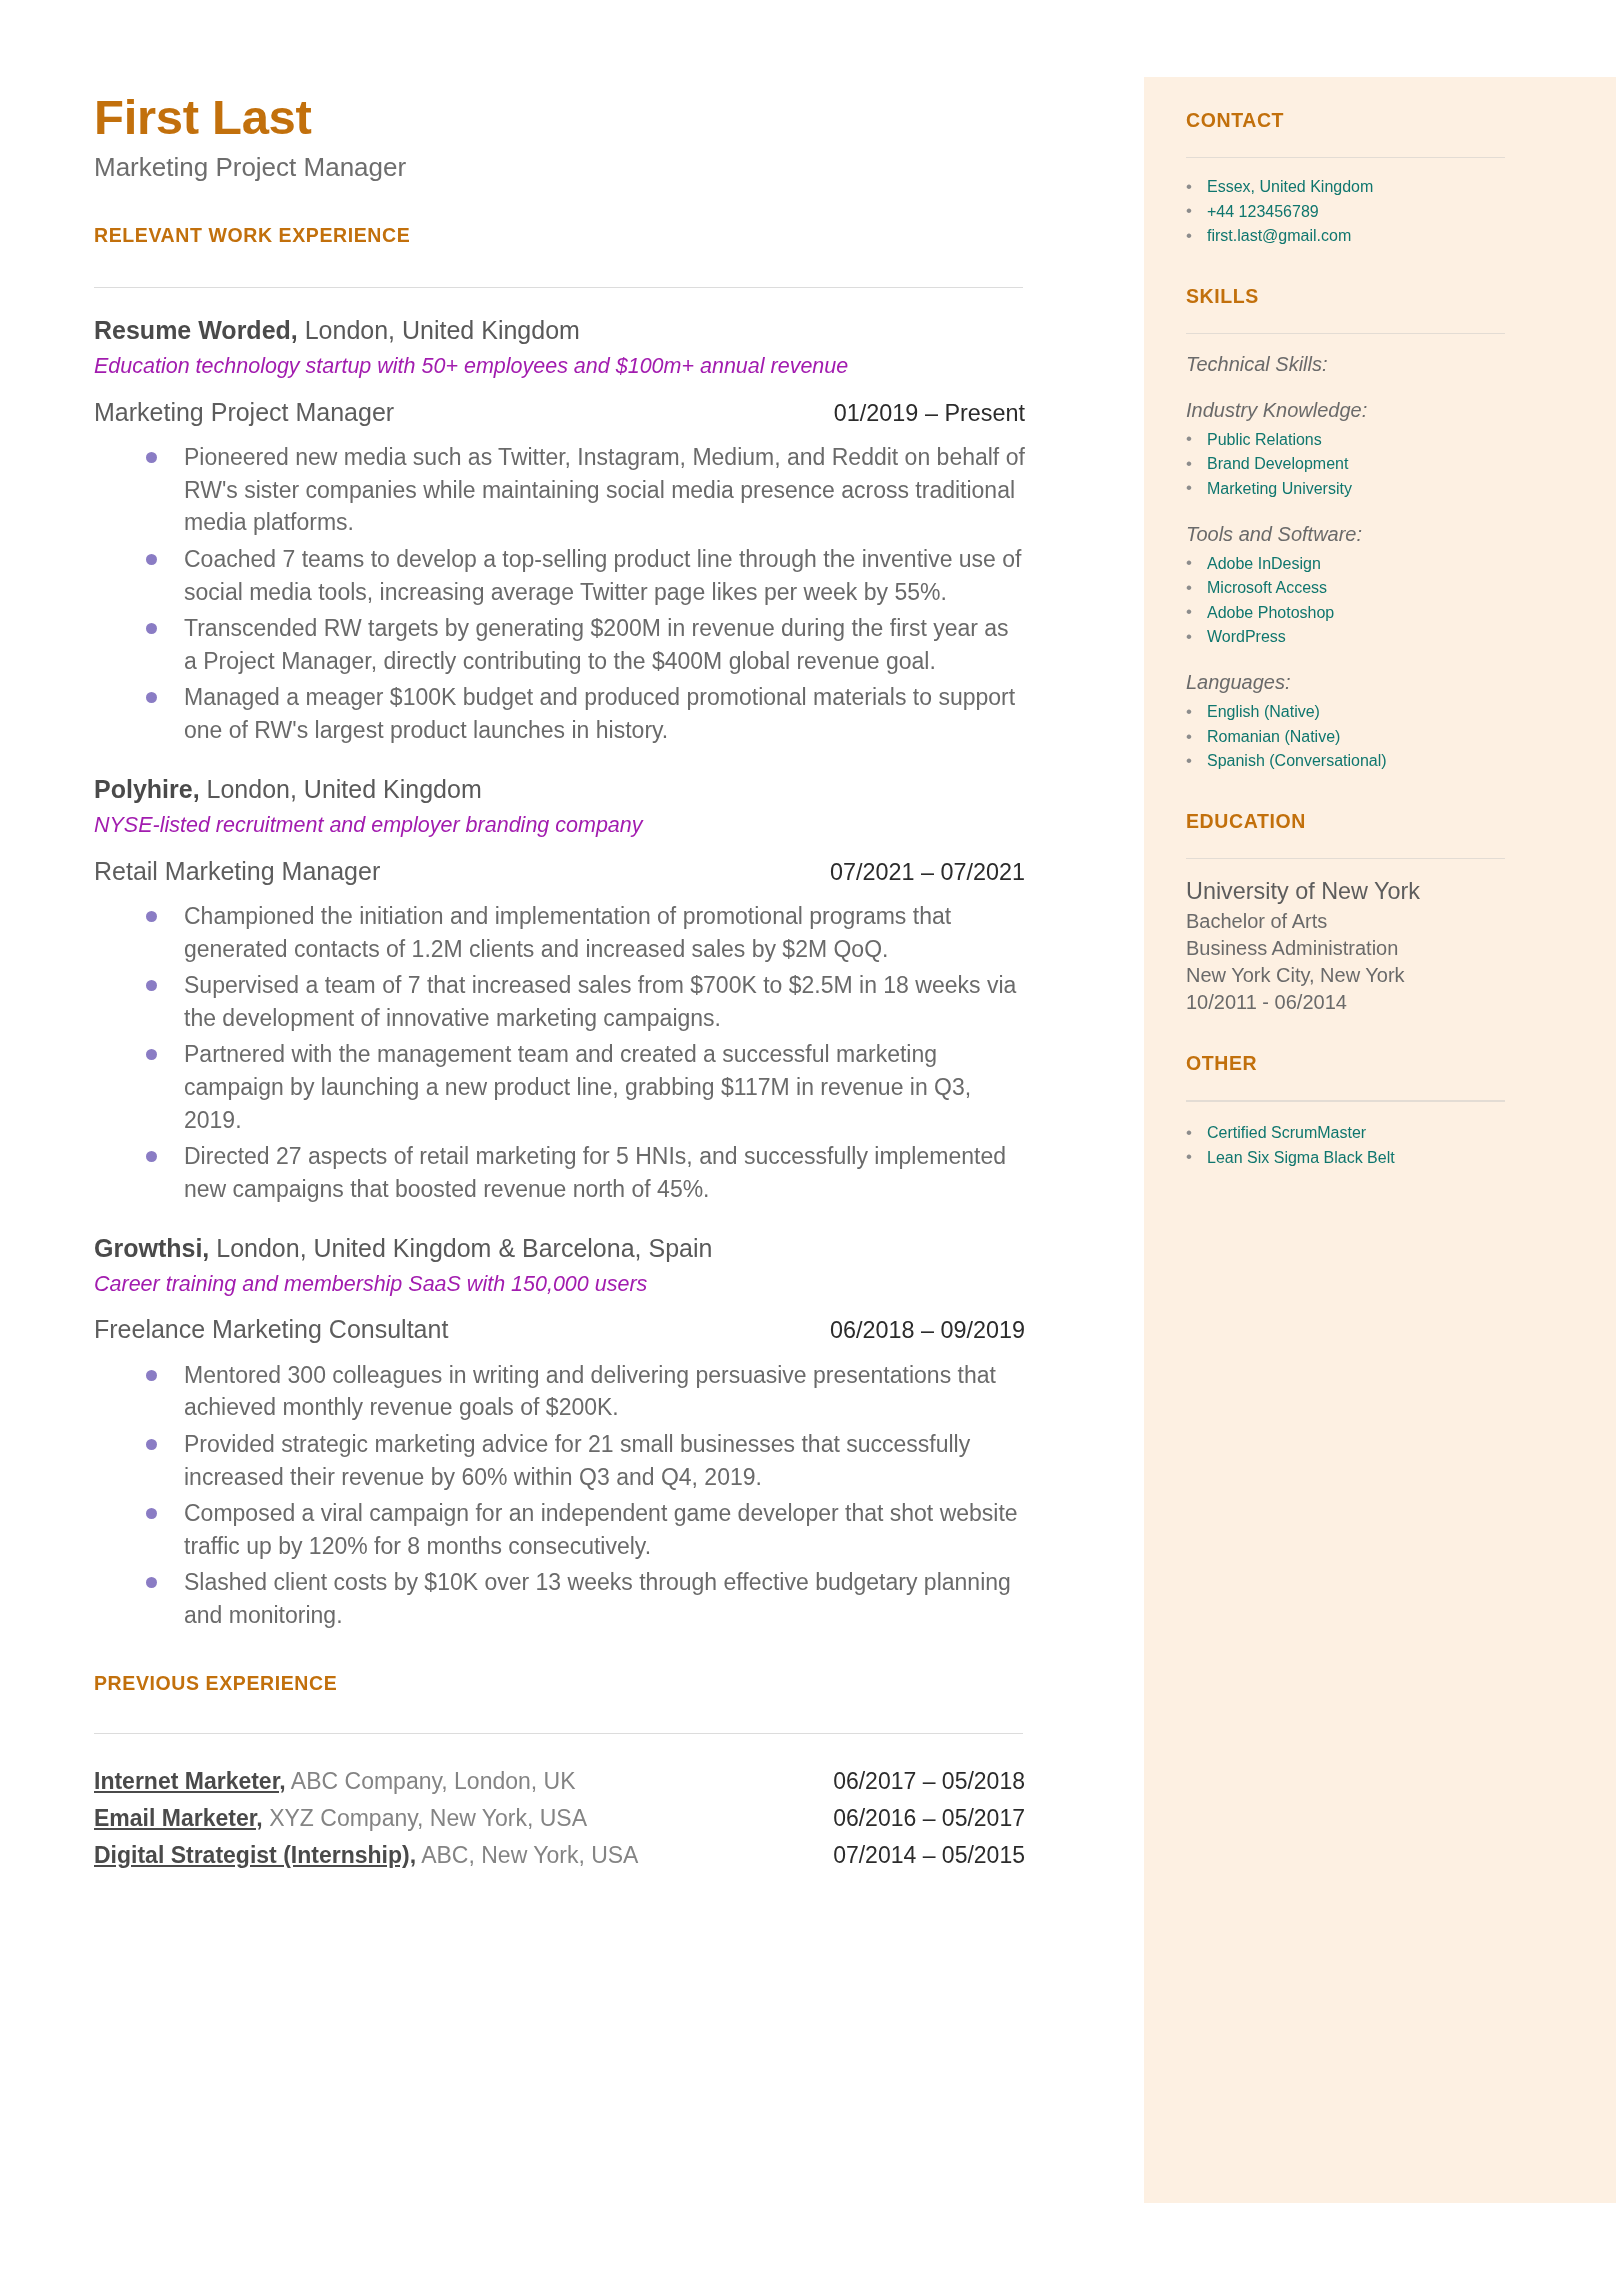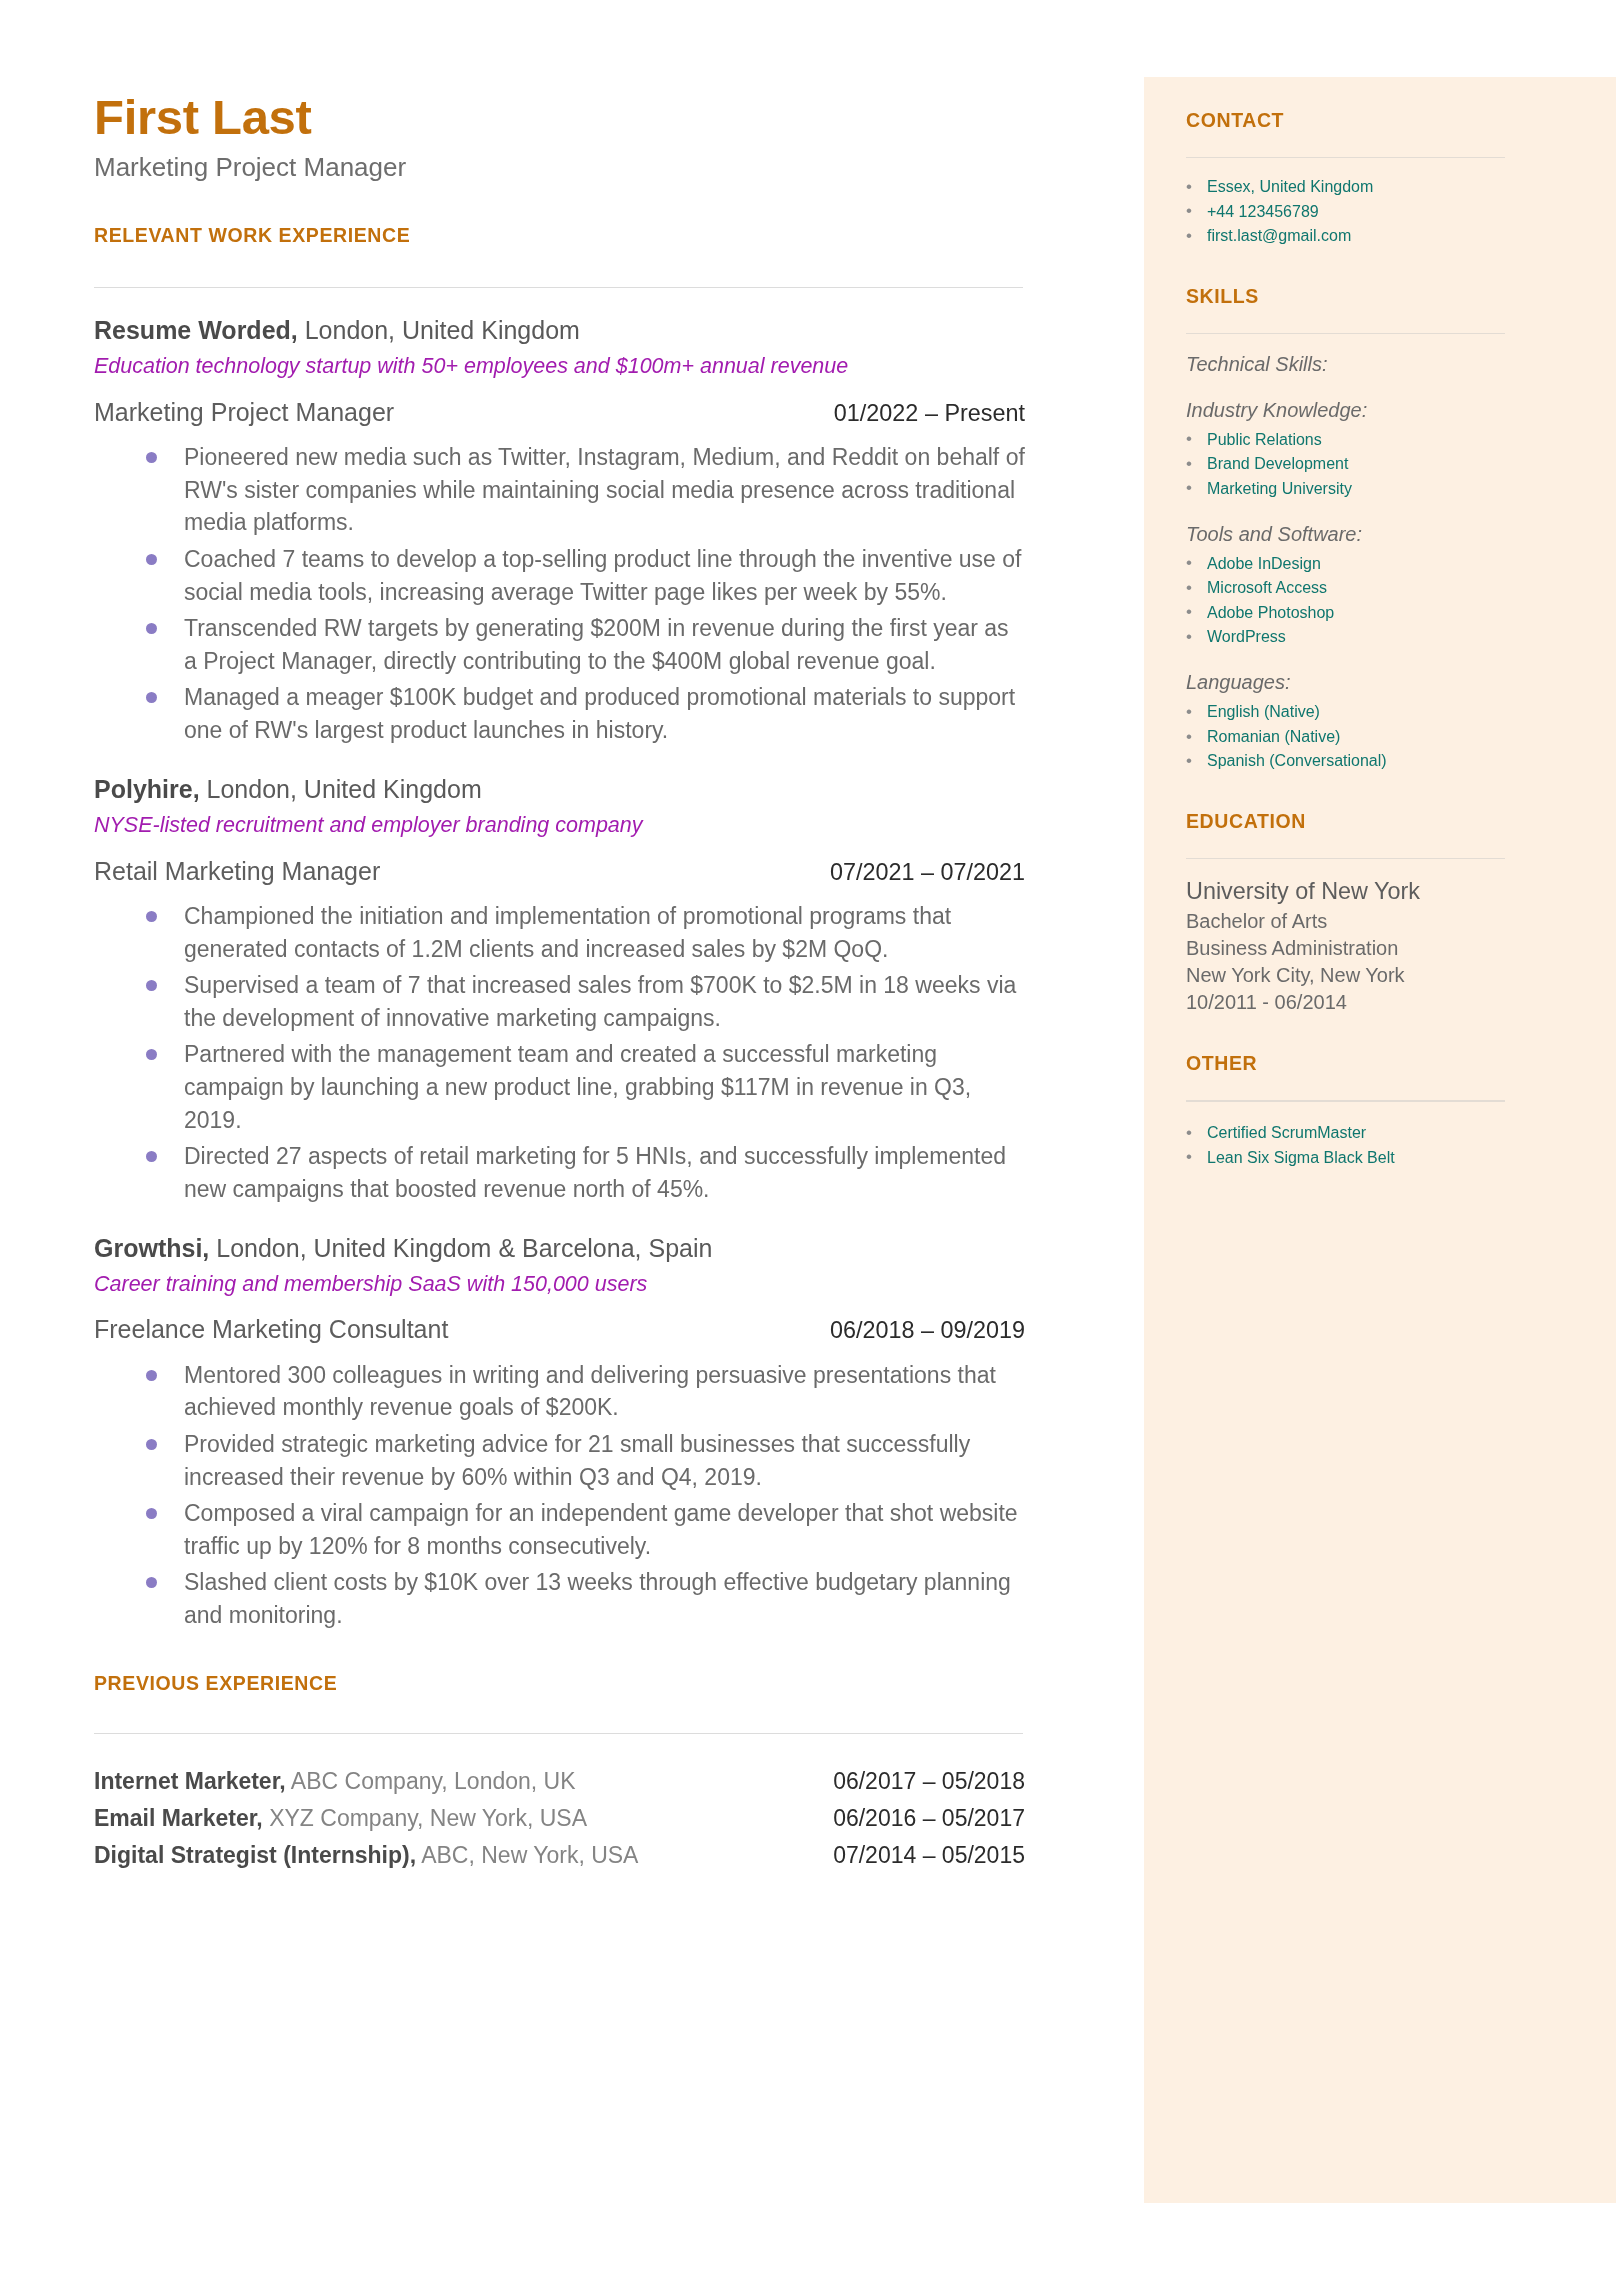--- a/index.html
+++ b/index.html
@@ -129,21 +129,21 @@
   }
   .prev-row {
     display: flex;
     justify-content: space-between;
     align-items: baseline;
     font-size: 23px;
     color: #848484;
     line-height: 1.5;
     margin-top: 2.6px;
   }
-  .prev-row .label b { color: #4a4a4a; font-weight: bold; }
+  .prev-row .label b { color: #4a4a4a; font-weight: bold; text-decoration: underline; }
   .prev-row .dates { color: #2b2b2b; white-space: nowrap; }
 
   
   #side-col {
     position: absolute;
     left: 1186px;
     top: 109px;
     width: 391px;
   }
   .side-title {
@@ -213,21 +213,21 @@
 
   <div class="section-title">RELEVANT WORK EXPERIENCE</div>
   <div class="rule"></div>
 
   <div id="jobs">
       <div>
         <div class="company-line"><b>Resume Worded,</b><span> London, United Kingdom</span></div>
         <div class="company-desc">Education technology startup with 50+ employees and $100m+ annual revenue</div>
         <div class="role-row">
           <div class="role-title">Marketing Project Manager</div>
-          <div class="role-dates">01/2022 – Present</div>
+          <div class="role-dates">01/2019 – Present</div>
         </div>
         <ul class="bullets">
           <li>Pioneered new media such as Twitter, Instagram, Medium, and Reddit on behalf of RW's sister companies while maintaining social media presence across traditional media platforms.</li>
           <li>Coached 7 teams to develop a top-selling product line through the inventive use of social media tools, increasing average Twitter page likes per week by 55%.</li>
           <li>Transcended RW targets by generating $200M in revenue during the first year as a Project Manager, directly contributing to the $400M global revenue goal.</li>
           <li>Managed a meager $100K budget and produced promotional materials to support one of RW's largest product launches in history.</li>
         </ul>
       </div>
       <div>
         <div class="company-line"><b>Polyhire,</b><span> London, United Kingdom</span></div>

